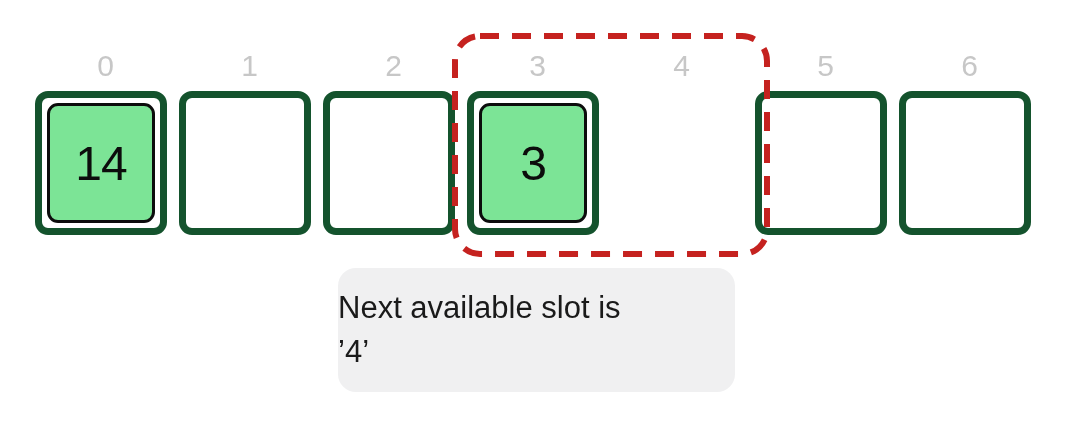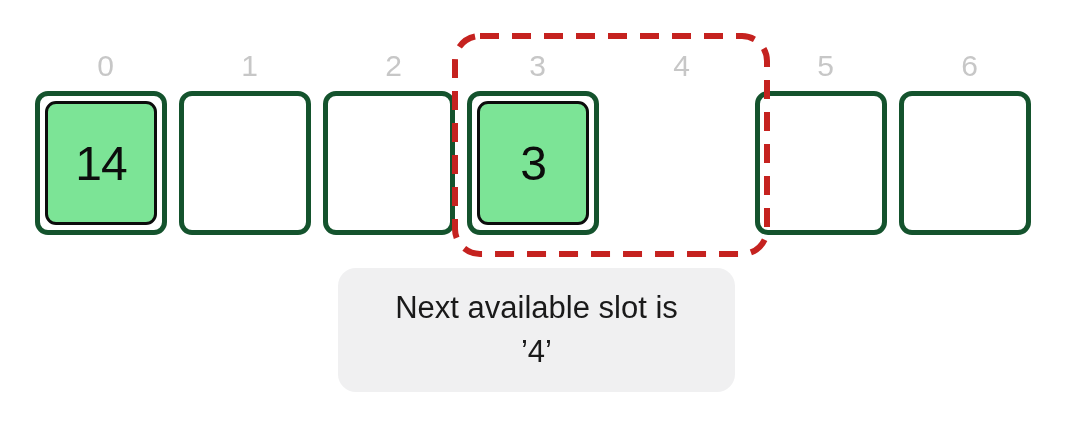--- a/index.html
+++ b/index.html
@@ -33,21 +33,21 @@
     color: #c7c7c7;
     user-select: none;
   }
   .slot-cell {
     position: absolute;
     top: 91px;
     left: 0;
     width: 132px;
     height: 144px;
     box-sizing: border-box;
-    border: 5px solid #14532d;
+    border: 7px solid #14532d;
     border-radius: 13px;
     background: #ffffff;
   }
   .slot-value-box {
     position: absolute;
     inset: 5px;
     box-sizing: border-box;
     border: 3px solid #0c0c0c;
     border-radius: 11px;
     background: #7ce496;
@@ -72,21 +72,21 @@
     position: absolute;
     left: 338px;
     top: 268px;
     width: 397px;
     height: 124px;
     box-sizing: border-box;
     background: #f0f0f1;
     border-radius: 18px;
     display: flex;
     flex-direction: column;
-    align-items: center;
+    align-items: flex-start;
     justify-content: center;
     text-align: center;
   }
   .caption-line {
     font-size: 31px;
     line-height: 44px;
     color: #1a1a1a;
   }
 </style>
 </head>

